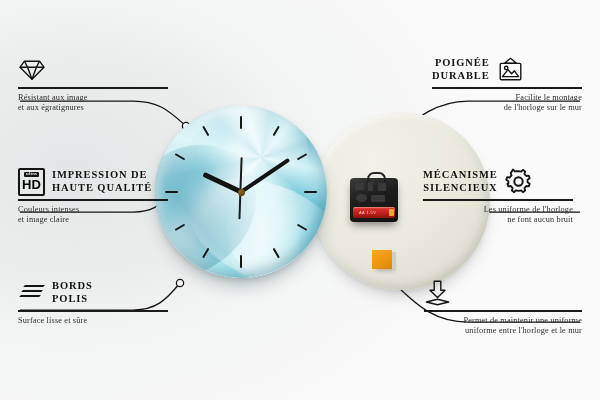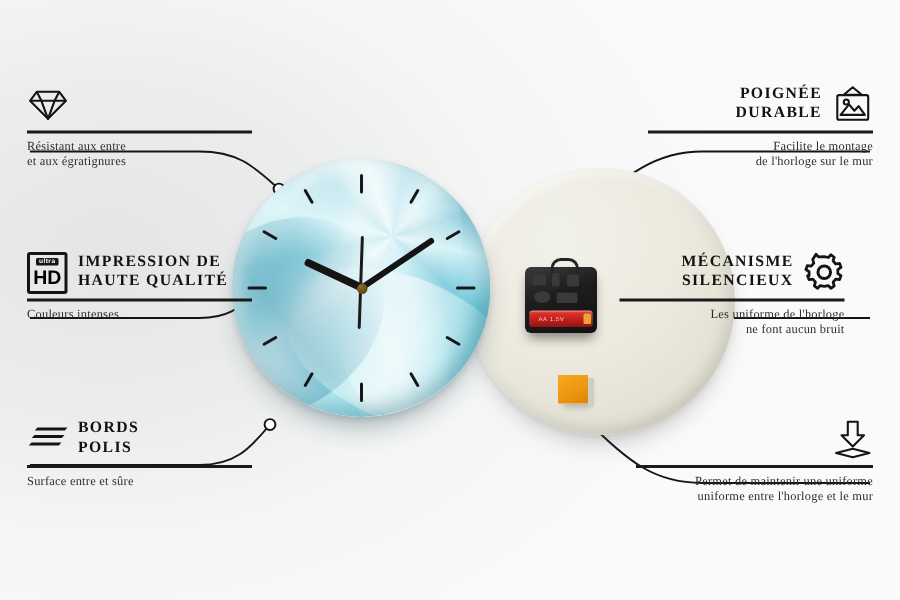--- a/index.html
+++ b/index.html
@@ -75,21 +75,21 @@
   #foam{position:absolute;left:372px;top:250px;width:20px;height:19px;
     background:linear-gradient(150deg,#f7a81f 0%,#ee9710 55%,#d9840a 100%);
     box-shadow:3px 3px 4px -1px rgba(0,0,0,.22);}
   #foam-side{position:absolute;right:-4px;top:2px;width:4px;height:19px;background:#cfcec4;}
 
   
   .feat{position:absolute;width:150px;}
   .feat.left{text-align:left;}
   .feat.right{text-align:right;}
   .feat-head{display:flex;align-items:center;gap:7px;}
-  .feat.right .feat-head{flex-direction:row-reverse;}
+  .feat.right .feat-head{flex-direction:row-reverse;justify-content:flex-end;}
   .feat-ico{width:27px;height:27px;flex:0 0 27px;display:flex;align-items:center;justify-content:center;}
   .feat-title{font-size:10.5px;font-weight:bold;line-height:12.5px;letter-spacing:.9px;color:#121212;
               text-transform:uppercase;font-family:"Liberation Serif",serif;}
   .feat-rule{height:1.6px;background:#1a1a1a;margin:4px 0 4px;}
   .feat-sub{font-size:8.3px;line-height:10.4px;color:#2e2e2e;letter-spacing:.15px;}
 
   .hd-badge{width:25px;height:24px;border:2px solid #141414;border-radius:2px;
     display:flex;flex-direction:column;align-items:center;justify-content:center;line-height:1;}
   .hd-badge .u{font-size:4.4px;font-weight:bold;letter-spacing:.3px;font-family:"Liberation Sans",sans-serif;
                background:#141414;color:#fff;padding:.5px 2px;border-radius:1px;}
@@ -200,61 +200,62 @@
     <div class="feat-head">
       <div class="feat-ico">
         <svg width="26" height="22" viewBox="0 0 26 22" fill="none" stroke="#141414" stroke-width="1.4" stroke-linejoin="round">
           <path d="M5.5 2.2h15L25 8.2 13 20.2 1 8.2z"></path>
           <path d="M1 8.2h24M5.5 2.2 8.6 8.2 13 20.2 17.4 8.2 20.5 2.2M8.6 8.2h8.8"></path>
         </svg>
       </div>
     </div>
     <div class="feat-rule"></div>
     <div class="feat-sub">
-      <div>Résistant aux entre</div>
+      <div>Résistant aux image</div>
       <div>et aux égratignures</div>
     </div>
   </div>
 
   <div class="feat left" style="left:18px;top:168px;">
     <div class="feat-head">
       <div class="feat-ico">
         <div class="hd-badge">
           <span class="u">ultra</span>
           <span class="h">HD</span>
         </div>
       </div>
       <div class="feat-title">
         <div>IMPRESSION DE</div>
         <div>HAUTE QUALITÉ</div>
       </div>
     </div>
     <div class="feat-rule"></div>
     <div class="feat-sub">
       <div>Couleurs intenses</div>
+      <div>et image claire</div>
     </div>
   </div>
 
   <div class="feat left" style="left:18px;top:279px;">
     <div class="feat-head">
       <div class="feat-ico">
         <div class="bars">
             <i></i>
             <i></i>
             <i></i>
           </div>
       </div>
       <div class="feat-title">
         <div>BORDS</div>
         <div>POLIS</div>
       </div>
     </div>
     <div class="feat-rule"></div>
     <div class="feat-sub">
-      <div>Surface entre et sûre</div>
+      <div>Surface lisse et sûre</div>
     </div>
   </div>
 
   <div class="feat right" style="left:432px;top:56px;">
     <div class="feat-head">
       <div class="feat-ico">
         <svg width="27" height="25" viewBox="0 0 27 25" fill="none" stroke="#141414" stroke-width="1.4" stroke-linejoin="round">
           <path d="M13.5 1.2 7.5 6.2h12z"></path>
           <rect x="3.2" y="6.4" width="20.6" height="16.4" rx="1.2"></rect>
           <path d="M5.4 19.6 11 12.6l3.6 4.2 2.8-3 4.2 5.8z"></path>
@@ -266,21 +267,21 @@
         <div>DURABLE</div>
       </div>
     </div>
     <div class="feat-rule"></div>
     <div class="feat-sub">
       <div>Facilite le montage</div>
       <div>de l'horloge sur le mur</div>
     </div>
   </div>
 
-  <div class="feat right" style="left:413px;top:168px;">
+  <div class="feat right" style="left:423px;top:168px;">
     <div class="feat-head">
       <div class="feat-ico">
         <svg width="27" height="27" viewBox="0 0 27 27" fill="none" stroke="#141414" stroke-width="2" stroke-linejoin="round">
           <path d="M13.5 2.2l2.9.6 1.9-2 2.4 1.8-.8 2.7 1.9 2.2 2.8-.4 1 2.8-2.3 1.6v2.9l2.3 1.6-1 2.8-2.8-.4-1.9 2.2.8 2.7-2.4 1.8-1.9-2-2.9.6-2.9-.6-1.9 2-2.4-1.8.8-2.7-1.9-2.2-2.8.4-1-2.8L2.5 16v-2.9L.2 11.5l1-2.8 2.8.4 1.9-2.2-.8-2.7L7.5.4l1.9 2z" transform="scale(.92) translate(1.2,1.2)"></path>
           <circle cx="13.5" cy="13.5" r="4.2"></circle>
         </svg>
       </div>
       <div class="feat-title">
         <div>MÉCANISME</div>
         <div>SILENCIEUX</div>

